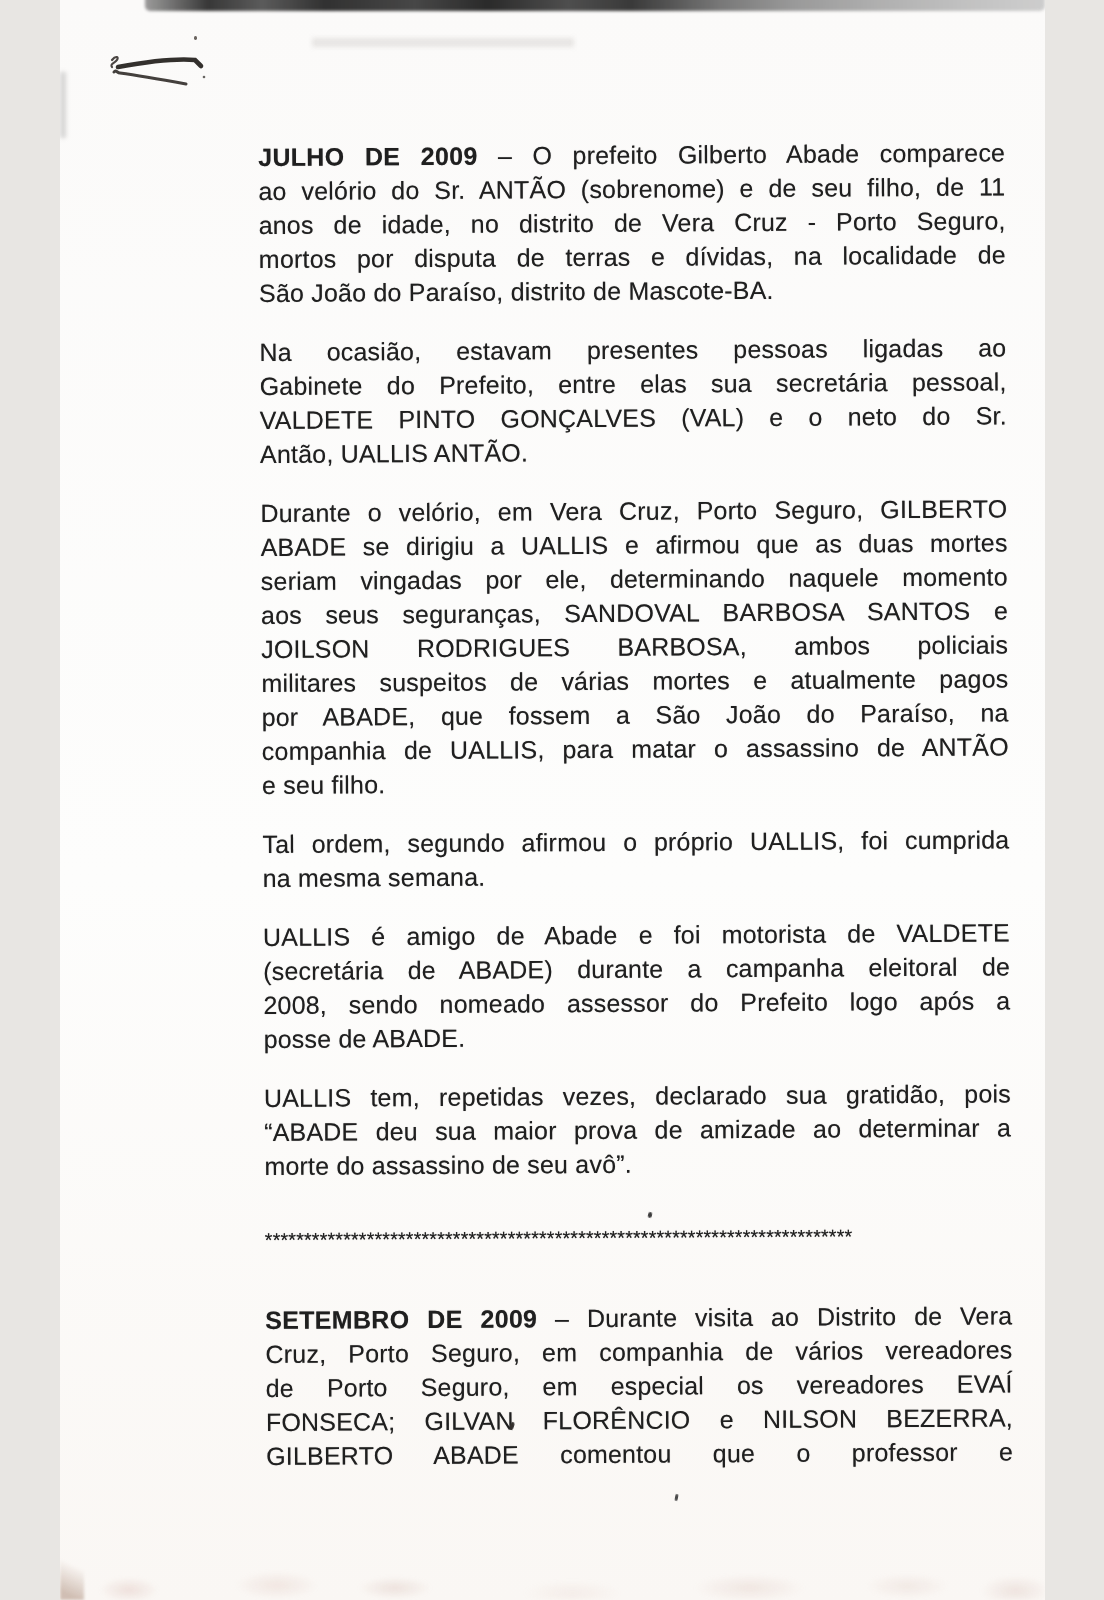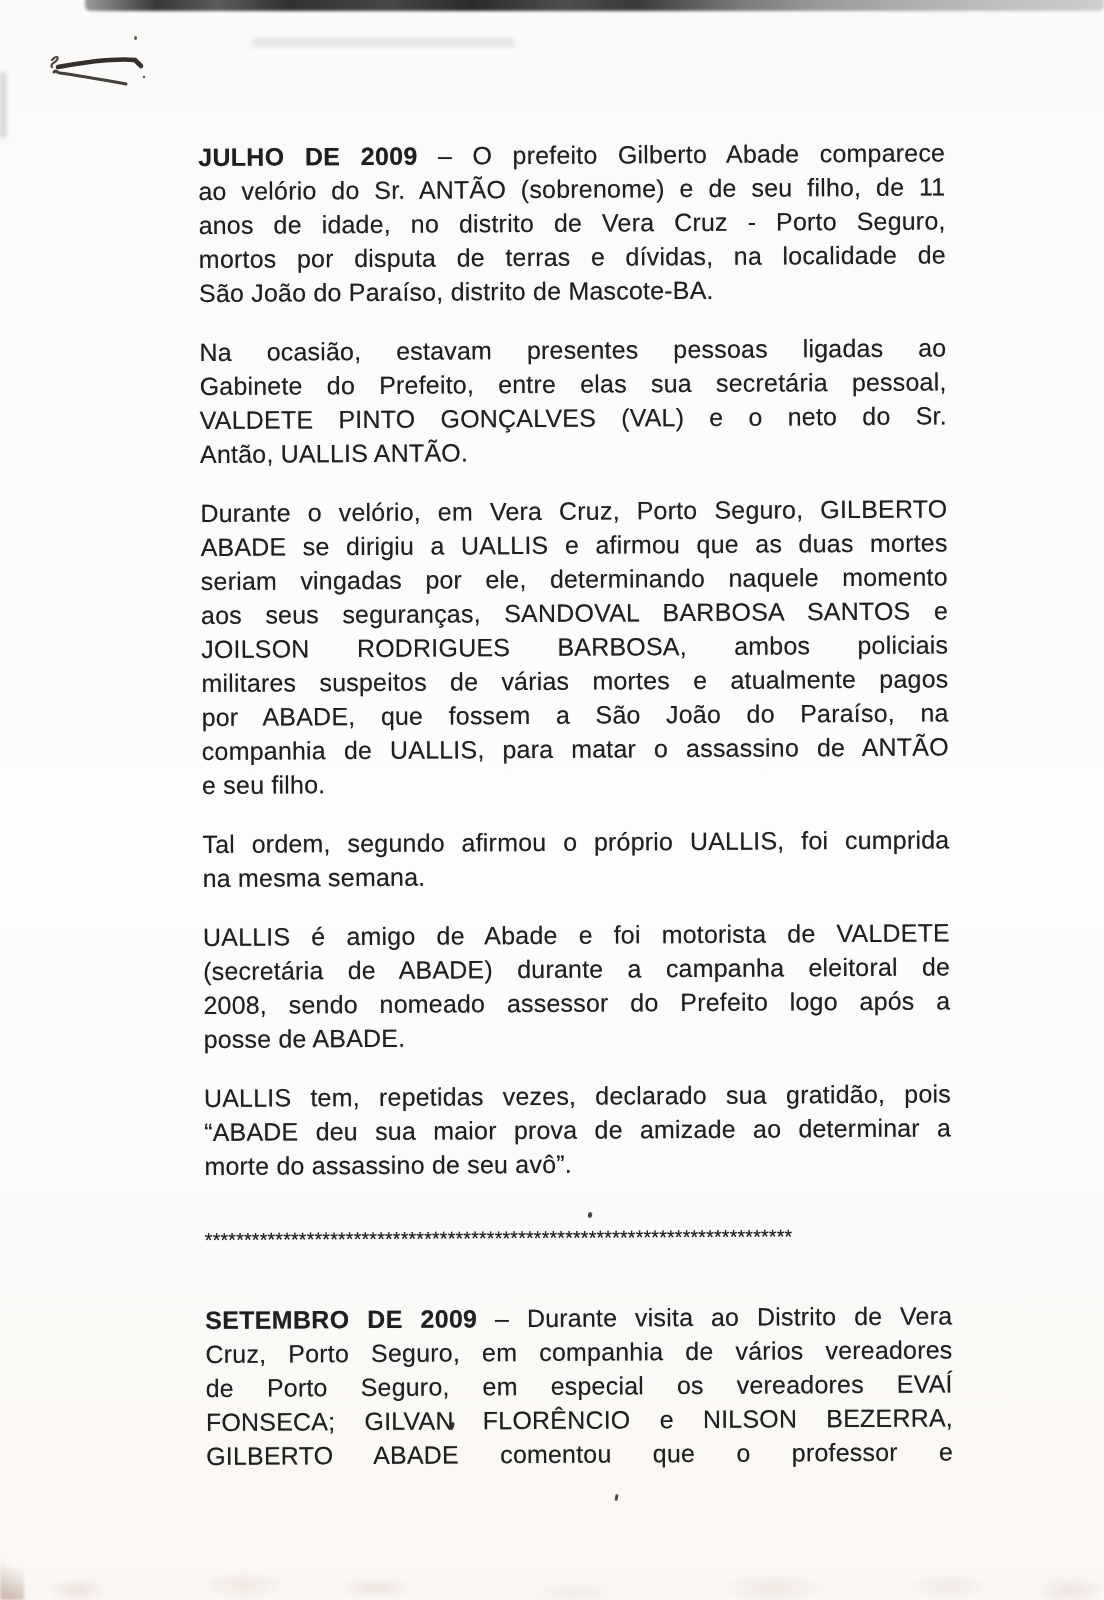--- a/index.html
+++ b/index.html
@@ -1,18 +1,19 @@
 <!DOCTYPE html>
 <html><head>
 <meta charset="utf-8">
 <style>
   html,body { margin:0; padding:0; background:#e8e6e3; }
   .sheet {
-    position:relative; width:1104px; height:1600px; margin:0 auto; overflow:hidden;
+    position:relative; width:940px; height:1600px; margin:0 auto; overflow:hidden;
     background: linear-gradient(180deg,#fbfaf9 0%, #fdfdfc 55%, #faf7f4 100%);
+    padding-left: 45px;
   }
   
   .top-smudge {
     position:absolute; left:85px; right:0; top:-3px; height:14px; opacity:.9;
     background: linear-gradient(90deg,
       rgba(60,60,60,.55) 0%, #232323 7%, #4a4a4a 13%, #1c1c1c 20%, #343434 30%,
       #141414 38%, #3c3c3c 47%, #252525 54%, #6b6b6b 64%, #8f8f8f 72%,
       #a9a9a9 82%, #bdbdbd 92%, #c9c9c9 100%);
     filter: blur(1.8px); border-radius: 0 0 5px 5px;
   }

